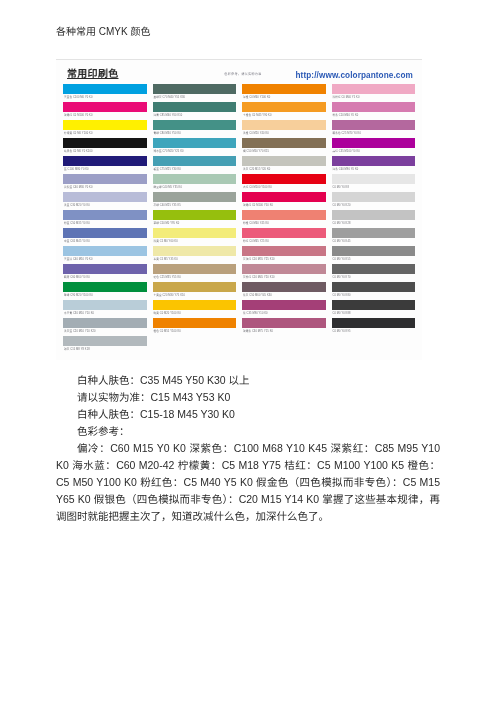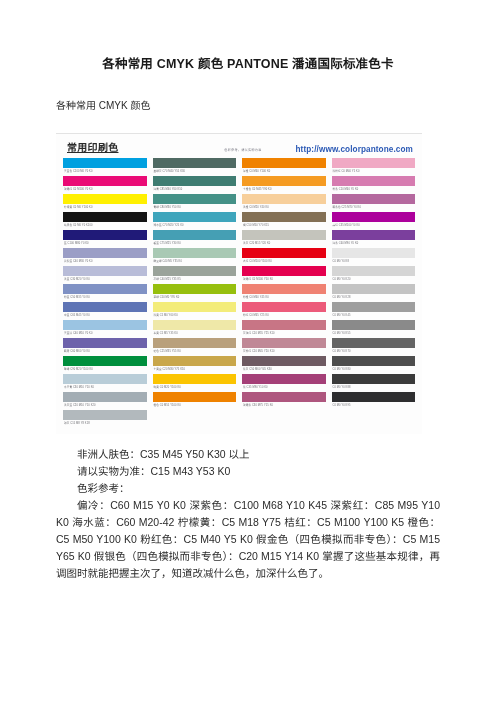--- a/index.html
+++ b/index.html
@@ -79,21 +79,21 @@
   }
   .figure-url {
     font-size: 8.2px;
     font-weight: bold;
     color: #2b59b5;
     letter-spacing: 0.1px;
     white-space: nowrap;
   }
   .figure-head-right {
     display: flex;
-    align-items: flex-end;
+    align-items: center;
     gap: 34px;
   }
 
   .swatch-grid {
     display: flex;
     gap: 6px;
     margin-top: 2px;
   }
   .swatch-col {
     flex: 1 1 0;
@@ -132,21 +132,20 @@
   .notes .note-flow {
     text-indent: 21px;
     text-align: justify;
   }
 </style>
 </head>
 <body>
 
 <div class="page">
 
-  <h1 class="doc-title">各种常用 CMYK 颜色 PANTONE 潘通国际标准色卡</h1>
 
   <p class="lead-para">各种常用 CMYK 颜色</p>
 
   <div class="figure">
     <div class="figure-head">
       <span class="figure-title">常用印刷色</span>
       <span class="figure-head-right">
         <span class="figure-note">色彩参考，请以实物为准</span>
         <span class="figure-url">http://www.colorpantone.com</span>
       </span>
@@ -386,20 +385,21 @@
           <div class="swatch-row">
             <div class="swatch-chip" style="background: rgb(46, 46, 48);"></div>
             <div class="swatch-label">C0 M0 Y0 K95</div>
           </div>
         </div>
       </div>
   </div>
 
   <div class="notes">
     <div>
-        <div class="note-line">非洲人肤色：C35 M45 Y50 K30 以上</div>
+        <div class="note-line">白种人肤色：C35 M45 Y50 K30 以上</div>
         <div class="note-line">请以实物为准：C15 M43 Y53 K0</div>
+        <div class="note-line">白种人肤色：C15-18 M45 Y30 K0</div>
         <div class="note-line">色彩参考：</div>
       </div>
     <div class="note-flow">偏冷：C60 M15 Y0 K0 深紫色：C100 M68 Y10 K45 深紫红：C85 M95 Y10 K0 海水蓝：C60 M20-42 柠檬黄：C5 M18 Y75 桔红：C5 M100 Y100 K5 橙色：C5 M50 Y100 K0 粉红色：C5 M40 Y5 K0 假金色（四色模拟而非专色）：C5 M15 Y65 K0 假银色（四色模拟而非专色）：C20 M15 Y14 K0 掌握了这些基本规律，再调图时就能把握主次了，知道改减什么色，加深什么色了。</div>
   </div>
 
 </div>
 
 </body></html>

